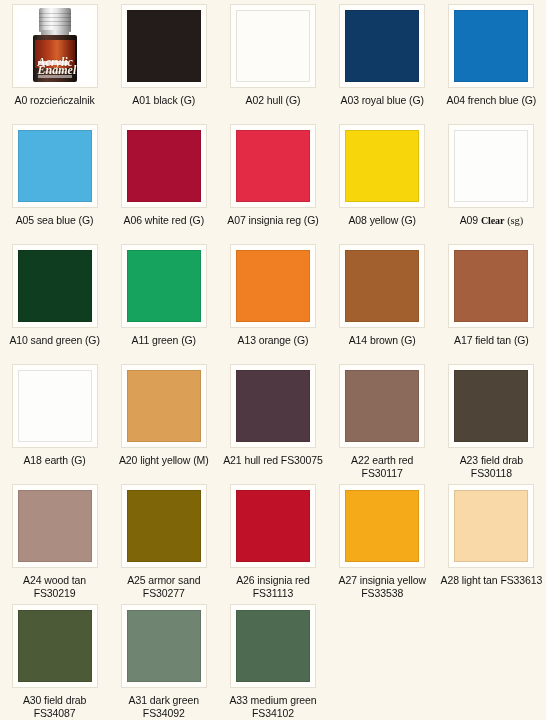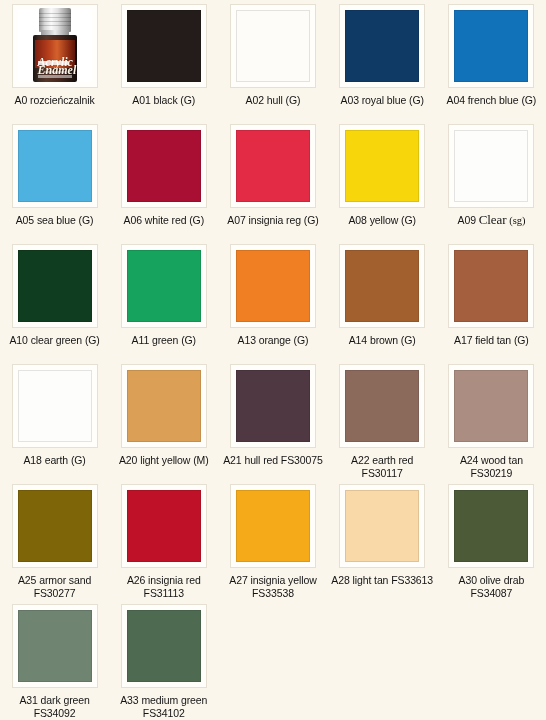--- a/index.html
+++ b/index.html
@@ -61,22 +61,22 @@
   }
   .cell-label.serif {
     font-family: "Liberation Serif", serif;
     font-size: 12px;
   }
   .cell-label .code-sans {
     font-family: "Liberation Sans", sans-serif;
     font-size: 10.5px;
   }
   .cell-label .name-bold {
-    font-weight: normal;
-    font-size: 13px;
+    font-weight: bold;
+    font-size: 10px;
   }
   .cell-label .suffix-sm {
     font-size: 10.5px;
   }
 
   
   .bottle-wrap {
     width: 100%;
     height: 100%;
     display: flex;
@@ -246,21 +246,21 @@
     <div class="cell">
       <div class="frame">
         <div class="chip bordered" style="background: rgb(253, 253, 251);"></div>
       </div>
       <div class="cell-label serif"><span class="code-sans">A09</span> <span class="name-bold">Clear</span> <span class="suffix-sm">(sg)</span></div>
     </div>
     <div class="cell">
       <div class="frame">
         <div class="chip bordered" style="background: rgb(15, 61, 31);"></div>
       </div>
-      <div class="cell-label">A10 clear green (G)</div>
+      <div class="cell-label">A10 sand green (G)</div>
     </div>
     <div class="cell">
       <div class="frame">
         <div class="chip bordered" style="background: rgb(22, 163, 94);"></div>
       </div>
       <div class="cell-label">A11 green (G)</div>
     </div>
     <div class="cell">
       <div class="frame">
         <div class="chip bordered" style="background: rgb(239, 127, 34);"></div>
@@ -298,20 +298,26 @@
       <div class="cell-label">A21 hull red FS30075</div>
     </div>
     <div class="cell">
       <div class="frame">
         <div class="chip bordered" style="background: rgb(139, 106, 92);"></div>
       </div>
       <div class="cell-label">A22 earth red FS30117</div>
     </div>
     <div class="cell">
       <div class="frame">
+        <div class="chip bordered" style="background: rgb(78, 69, 56);"></div>
+      </div>
+      <div class="cell-label">A23 field drab FS30118</div>
+    </div>
+    <div class="cell">
+      <div class="frame">
         <div class="chip bordered" style="background: rgb(171, 141, 130);"></div>
       </div>
       <div class="cell-label">A24 wood tan FS30219</div>
     </div>
     <div class="cell">
       <div class="frame">
         <div class="chip bordered" style="background: rgb(125, 101, 8);"></div>
       </div>
       <div class="cell-label">A25 armor sand FS30277</div>
     </div>
@@ -330,21 +336,21 @@
     <div class="cell">
       <div class="frame">
         <div class="chip bordered" style="background: rgb(250, 217, 169);"></div>
       </div>
       <div class="cell-label">A28 light tan FS33613</div>
     </div>
     <div class="cell">
       <div class="frame">
         <div class="chip bordered" style="background: rgb(76, 90, 56);"></div>
       </div>
-      <div class="cell-label">A30 olive drab FS34087</div>
+      <div class="cell-label">A30 field drab FS34087</div>
     </div>
     <div class="cell">
       <div class="frame">
         <div class="chip bordered" style="background: rgb(111, 132, 113);"></div>
       </div>
       <div class="cell-label">A31 dark green FS34092</div>
     </div>
     <div class="cell">
       <div class="frame">
         <div class="chip bordered" style="background: rgb(78, 107, 82);"></div>

